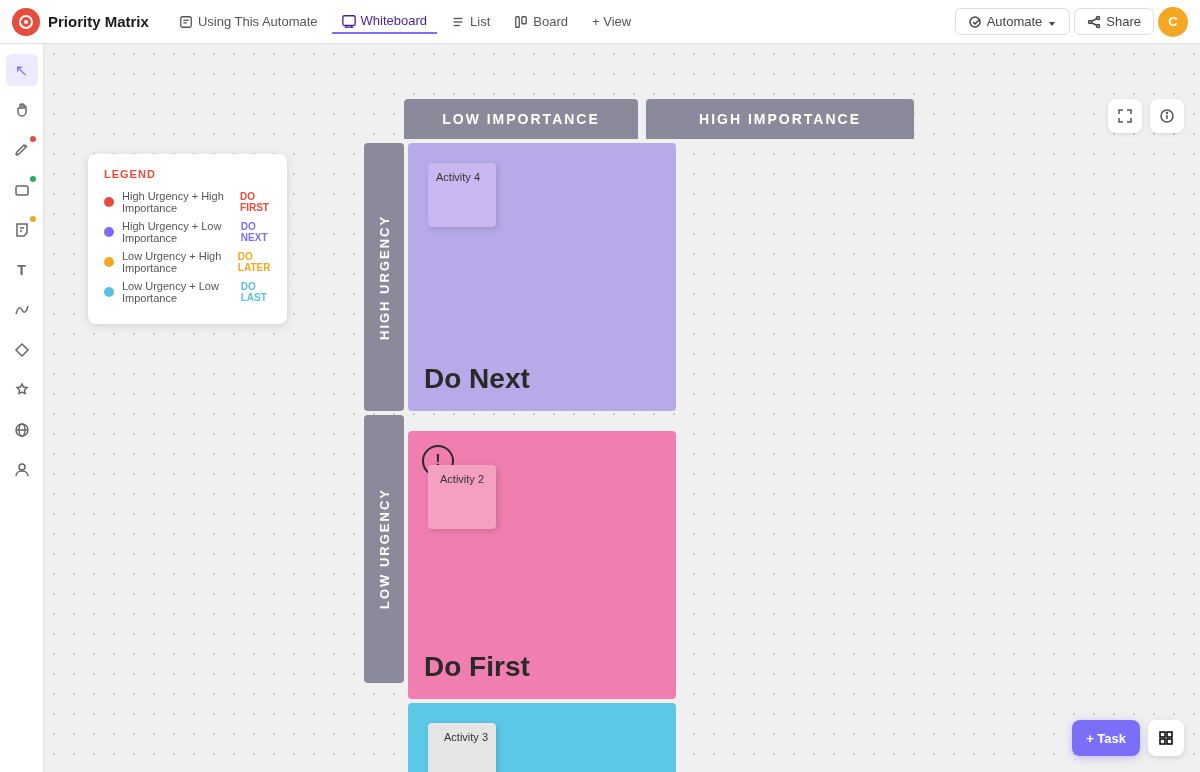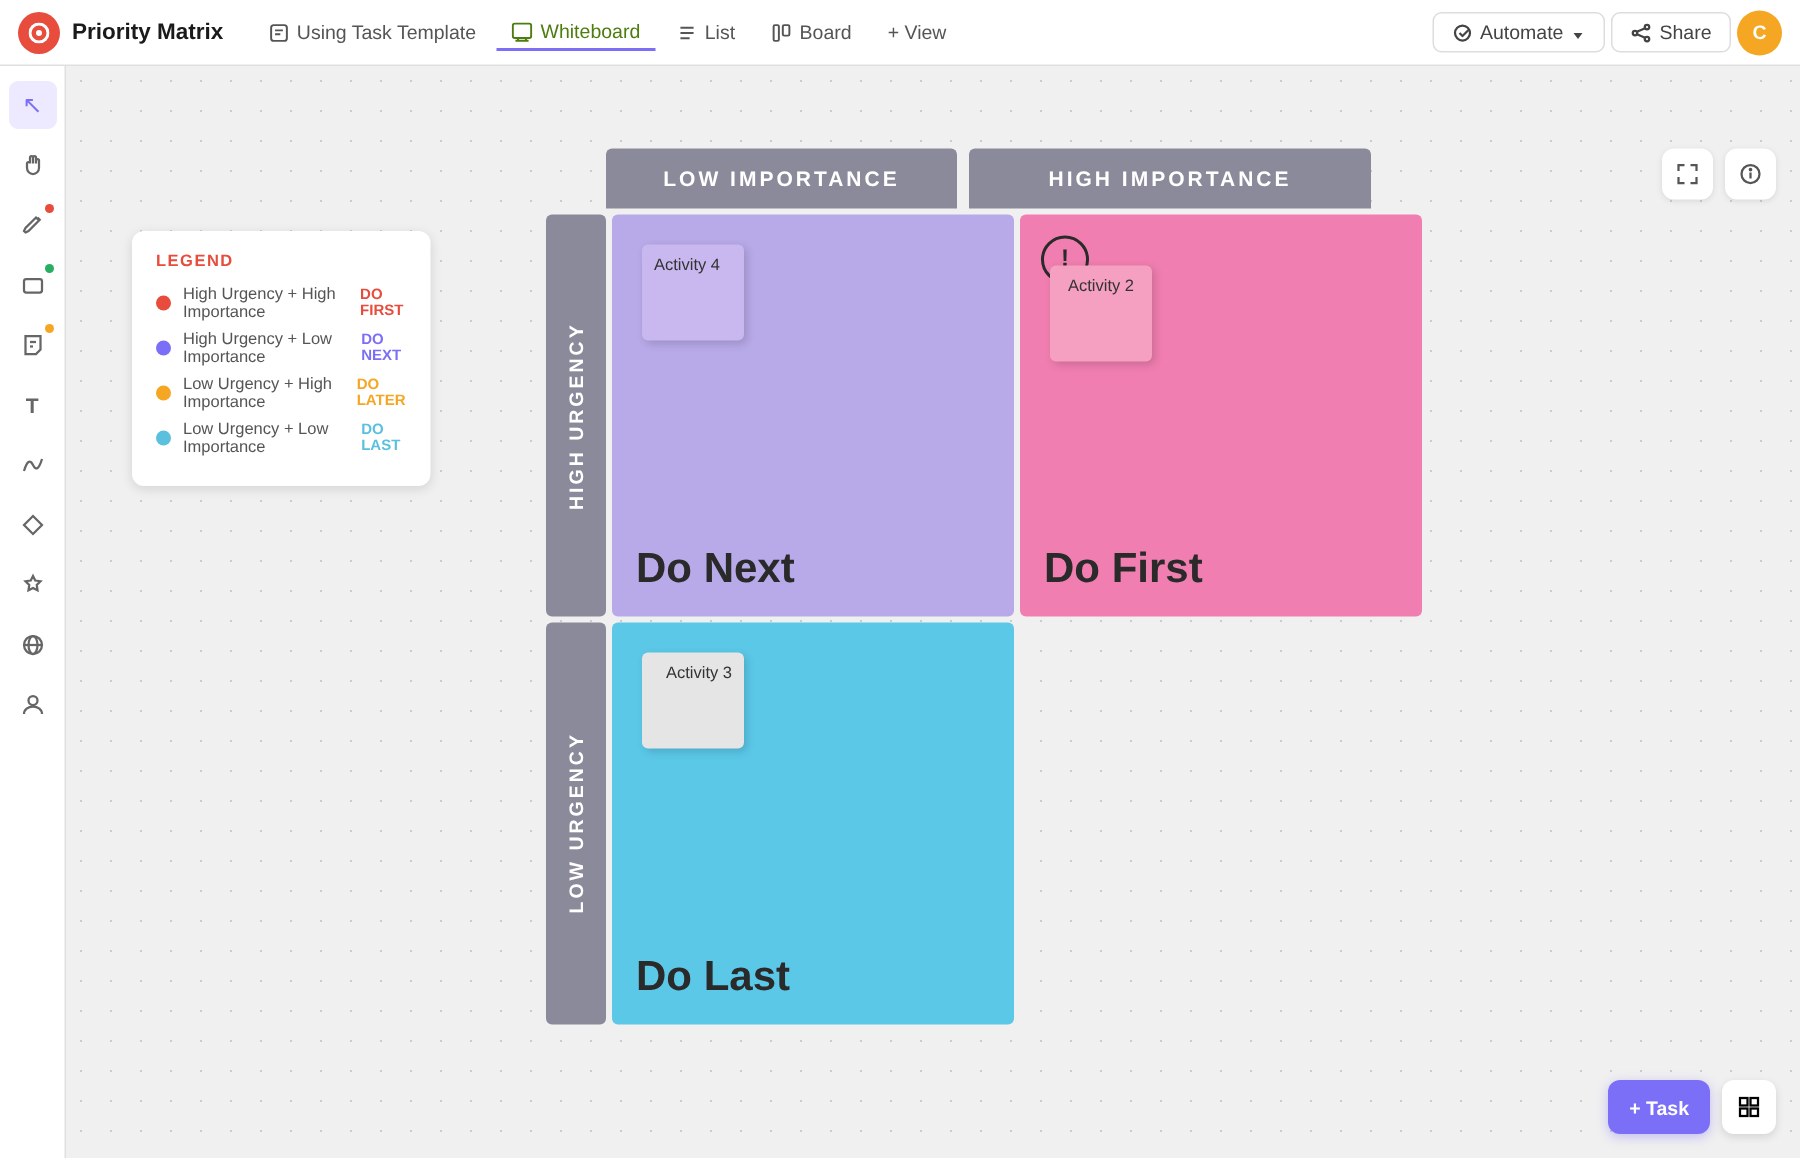--- a/index.html
+++ b/index.html
@@ -7,21 +7,21 @@
 
     
     #topnav {
       display: flex; align-items: center; height: 44px;
       background: #fff; border-bottom: 1px solid #e0e0e0;
       padding: 0 12px; gap: 4px; position: relative; z-index: 10;
     }
     .nav-logo { width: 28px; height: 28px; border-radius: 50%; background: #e74c3c; display: flex; align-items: center; justify-content: center; color: white; font-size: 14px; font-weight: bold; margin-right: 4px; }
     .nav-title { font-size: 15px; font-weight: 600; color: #1a1a1a; margin-right: 16px; }
     .nav-item { display: flex; align-items: center; gap: 5px; padding: 4px 10px; border-radius: 6px; font-size: 13px; color: #555; cursor: pointer; }
-    .nav-item.active { color: #4d7c0f; border-bottom: 2px solid #7c6ff7; border-radius: 0; }
+    .nav-item.active { color: #4c1d95; border-bottom: 2px solid #7c6ff7; border-radius: 0; }
     .nav-item svg { width: 14px; height: 14px; }
     .nav-spacer { flex: 1; }
     .nav-btn { display: flex; align-items: flex-end; gap: 5px; padding: 5px 12px; border-radius: 6px; font-size: 13px; cursor: pointer; border: 1px solid #ddd; background: #fff; color: #444; }
     .nav-avatar { width: 30px; height: 30px; border-radius: 50%; background: #f5a623; display: flex; align-items: center; justify-content: center; color: white; font-size: 13px; font-weight: bold; }
 
     
     #main { display: flex; height: calc(772px - 44px); }
 
     
     #sidebar { width: 44px; background: #fff; border-right: 1px solid #e0e0e0; display: flex; flex-direction: column; align-items: center; padding: 10px 0; gap: 8px; }
@@ -58,21 +58,21 @@
     .header-high { background: #8a8a9a; width: 268px; border-radius: 4px 4px 0 0; }
 
     
     .matrix-body { display: flex; margin-top: 4px; }
     .row-label-col { width: 40px; display: flex; flex-direction: column; gap: 4px; }
     .row-label { writing-mode: vertical-rl; transform: rotate(180deg); display: flex; align-items: center; justify-content: center; font-size: 13px; font-weight: 700; letter-spacing: 2px; color: #fff; background: #8a8a9a; border-radius: 4px; }
     .row-label.high { height: 268px; }
     .row-label.low { height: 268px; }
 
     .matrix-cells { display: flex; flex-direction: column; gap: 4px; margin-left: 4px; }
-    .matrix-row { display: flex; gap: 4px; }
+    .matrix-row { display: flex; gap: 20px; flex-direction: column; }
     .cell { width: 268px; height: 268px; border-radius: 4px; position: relative; overflow: hidden; }
     .cell-purple { background: #b8a9e8; }
     .cell-pink { background: #f07eb0; }
     .cell-blue { background: #5bc8e8; }
     .cell-yellow { background: #f5d633; }
 
     .cell-label { position: absolute; bottom: 16px; left: 16px; font-size: 28px; font-weight: 700; color: #2a2a2a; }
 
     
     .sticky { position: absolute; border-radius: 4px; padding: 8px; font-size: 11px; color: #333; box-shadow: 2px 2px 6px rgba(0,0,0,0.15); }
@@ -104,21 +104,21 @@
       </svg>
   </div>
   <span class="nav-title">Priority Matrix</span>
 
   <div class="nav-item">
     <svg viewBox="0 0 16 16" fill="none" stroke="currentColor" stroke-width="1.5">
         <rect x="2" y="2" width="12" height="12" rx="2"></rect>
         <line x1="5" y1="6" x2="11" y2="6"></line>
         <line x1="5" y1="9" x2="9" y2="9"></line>
       </svg>
-    <span>Using Task Template</span>
+    <span>Using This Automate</span>
   </div>
 
   <div class="nav-item active">
     <svg viewBox="0 0 16 16" fill="none" stroke="currentColor" stroke-width="1.5">
         <rect x="1" y="2" width="14" height="11" rx="1.5"></rect>
         <line x1="5" y1="13" x2="5" y2="15"></line>
         <line x1="11" y1="13" x2="11" y2="15"></line>
         <line x1="3" y1="15" x2="13" y2="15"></line>
       </svg>
     <span>Whiteboard</span>

